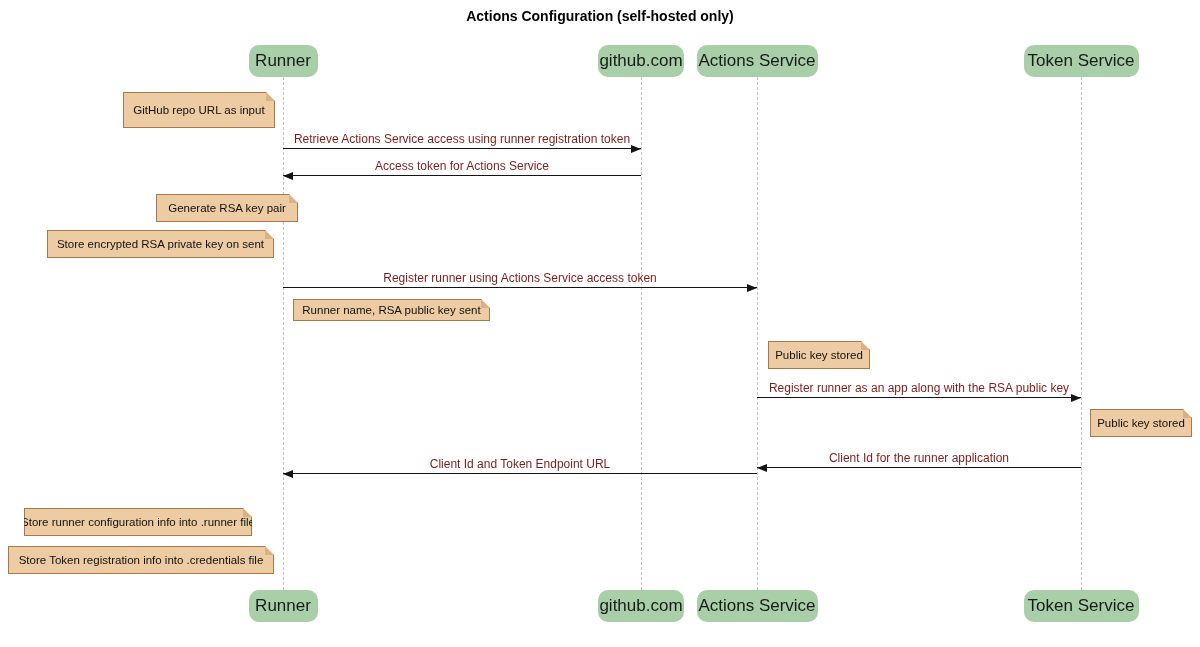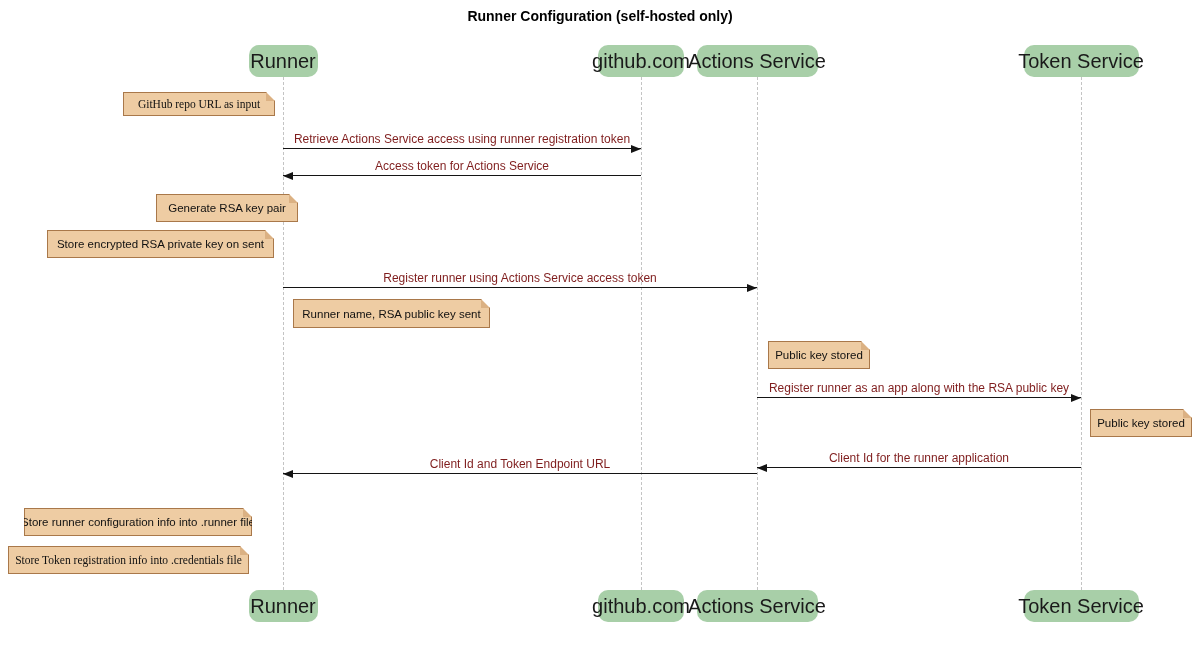--- a/index.html
+++ b/index.html
@@ -26,21 +26,21 @@
     width: 0;
     border-left: 1px dashed var(--lifeline, #c4c4c4);
   }
   .participant {
     position: absolute;
     background: var(--participant-fill, #a8cfa8);
     border-radius: 10px;
     display: flex;
     align-items: center;
     justify-content: center;
-    font-size: 20px;
+    font-size: 17px;
     color: var(--participant-text, #1a1a1a);
     white-space: nowrap;
     text-align: right;
   }
   .message { position: absolute; height: 18px; }
   .mline {
     position: absolute;
     left: 0; right: 0; bottom: 0;
     height: 1px;
     background: var(--message-line, #141414);
@@ -81,21 +81,21 @@
     top: -1px; right: -1px;
     width: 9px; height: 9px;
     background: var(--note-fold, #dbb183);
     clip-path: polygon(0 0, 100% 100%, 0 100%);
   }
 </style>
 </head>
 <body>
 
 <div id="diagram">
-  <div id="title">Runner Configuration (self-hosted only)</div>
+  <div id="title">Actions Configuration (self-hosted only)</div>
   <div id="layers">
   <div class="lifeline" style="left: 283px; top: 77px; height: 513px;"></div>
 
   <div class="participant" style="left: 248.5px; top: 45px; width: 69px; height: 32px;">
     <span class="plabel">Runner</span>
   </div>
 
   <div class="participant" style="left: 248.5px; top: 590px; width: 69px; height: 32px;">
     <span class="plabel">Runner</span>
   </div>
@@ -159,45 +159,45 @@
     <div class="mline"></div>
     <div class="arrowhead"></div>
   </div>
 
   <div class="message dir-left" style="left: 283px; width: 474px; top: 456px;">
     <div class="mlabel">Client Id and Token Endpoint URL</div>
     <div class="mline"></div>
     <div class="arrowhead"></div>
   </div>
 
-  <div class="note" style="left: 123px; top: 92px; width: 152px; height: 24px; font-family: Liberation Serif, serif;">
+  <div class="note" style="left: 123px; top: 92px; width: 152px; height: 36px;">
     <span class="nlabel">GitHub repo URL as input</span>
   </div>
 
   <div class="note" style="left: 156px; top: 188px; width: 142px; height: 28px; margin-top: 6px;">
     <span class="nlabel">Generate RSA key pair</span>
   </div>
 
   <div class="note" style="left: 47px; top: 230px; width: 227px; height: 28px;">
     <span class="nlabel">Store encrypted RSA private key on sent</span>
   </div>
 
-  <div class="note" style="left: 293px; top: 299px; width: 197px; height: 29px;">
+  <div class="note" style="left: 293px; top: 299px; width: 197px; height: 22px;">
     <span class="nlabel">Runner name, RSA public key sent</span>
   </div>
 
   <div class="note" style="left: 768px; top: 341px; width: 102px; height: 28px;">
     <span class="nlabel">Public key stored</span>
   </div>
 
   <div class="note" style="left: 1090px; top: 409px; width: 102px; height: 28px;">
     <span class="nlabel">Public key stored</span>
   </div>
 
   <div class="note" style="left: 24px; top: 508px; width: 228px; height: 28px;">
     <span class="nlabel">Store runner configuration info into .runner file</span>
   </div>
 
-  <div class="note" style="left: 8px; top: 546px; width: 241px; height: 28px; font-family: Liberation Serif, serif;">
+  <div class="note" style="left: 8px; top: 546px; width: 266px; height: 28px;">
     <span class="nlabel">Store Token registration info into .credentials file</span>
   </div>
 </div>
 </div>
 
 </body></html>

